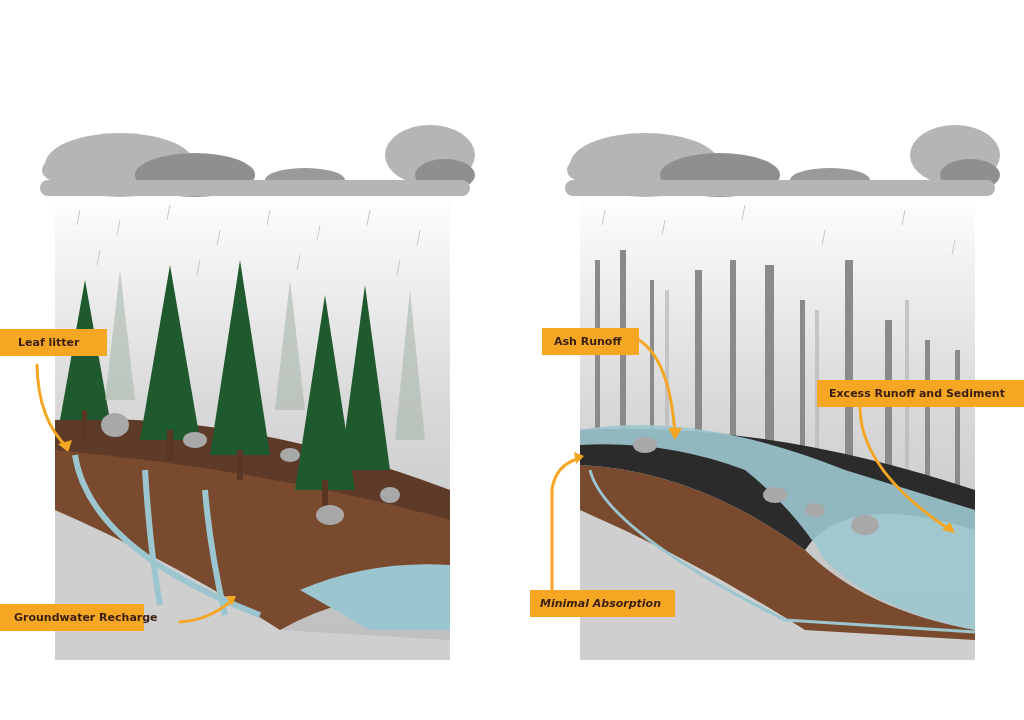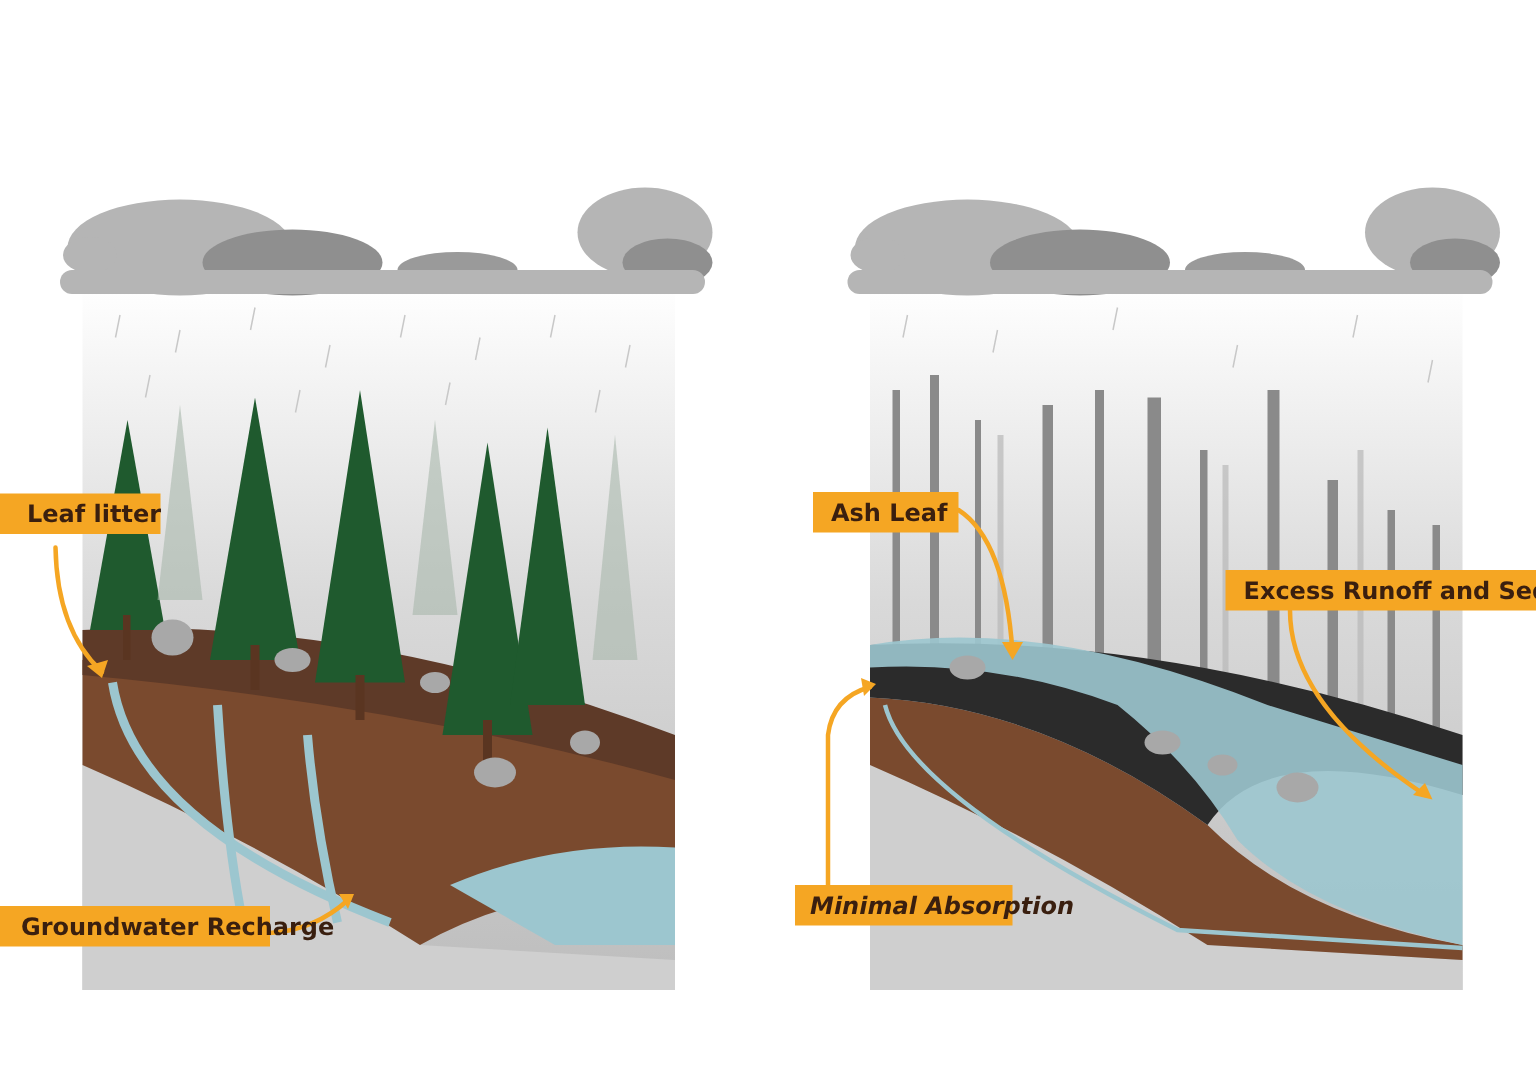--- a/index.html
+++ b/index.html
@@ -1,26 +1,26 @@
 <!DOCTYPE html>
 <html><head>
 <meta charset="utf-8">
 <style>
   html, body { margin:0; padding:0; }
   body { width:1024px; height:720px; background:#ffffff; position:relative; overflow:hidden; font-family:"DejaVu Sans", sans-serif; }
   .panel { position:absolute; top:110px; height:550px; }
   .panel svg { display:block; }
   .label {
     position:absolute; background:#f5a623; color:#3a1f0f;
-    font-family:"DejaVu Sans", sans-serif; font-weight:bold; font-size:16px;
+    font-family:"DejaVu Sans", sans-serif; font-weight:bold; font-size:11px;
     padding:0 0; height:27px; line-height:27px; white-space:nowrap;
     box-sizing:border-box;
   }
   #lbl-leaf { left:0; top:329px; width:107px; padding-left:18px; }
-  #lbl-gw { left:0; top:604px; width:180px; padding-left:14px; }
+  #lbl-gw { left:0; top:604px; width:144px; padding-left:14px; }
   #lbl-ash { left:542px; top:328px; width:97px; padding-left:12px; }
   #lbl-runoff { left:817px; top:380px; width:207px; padding-left:12px; }
   #lbl-min { left:530px; top:590px; width:145px; padding-left:10px;font-style:italic; }
   .arrows { position:absolute; left:0; top:0; pointer-events:none; }
 </style>
 </head>
 <body>
 
 <div class="panel" style="left:20px; width:470px;">
   <svg width="470" height="550" viewBox="0 0 470 550">
@@ -173,15 +173,15 @@
     <polygon points="68,452 58,444 72,440"></polygon>
     <polygon points="236,596 226,596 232,606"></polygon>
     <polygon points="675,440 668,428 682,428"></polygon>
     <polygon points="955,533 942,530 950,522"></polygon>
     <polygon points="584,456 574,452 576,464"></polygon>
   </g>
 </svg>
 
 <div class="label" id="lbl-leaf">Leaf litter</div>
 <div class="label" id="lbl-gw">Groundwater Recharge</div>
-<div class="label" id="lbl-ash">Ash Leaf</div>
+<div class="label" id="lbl-ash">Ash Runoff</div>
 <div class="label" id="lbl-runoff">Excess Runoff and Sediment</div>
 <div class="label" id="lbl-min">Minimal Absorption</div>
 
 </body></html>

